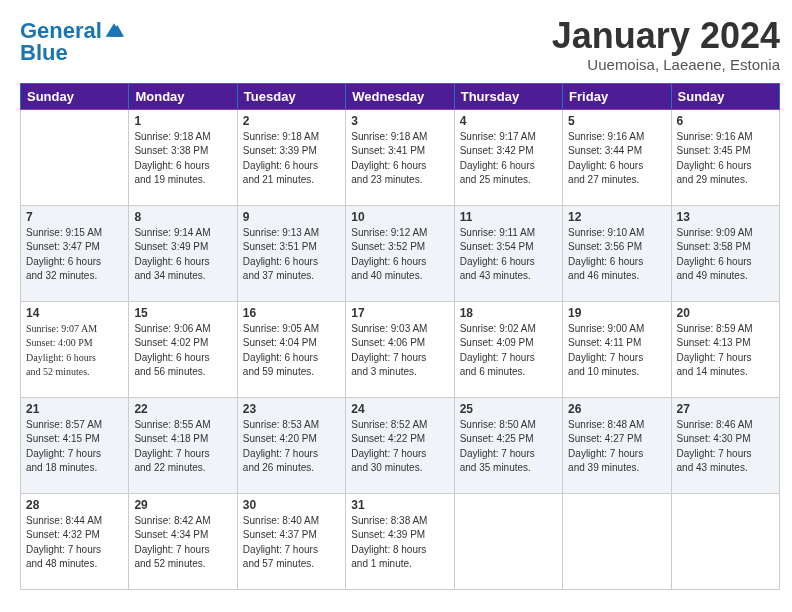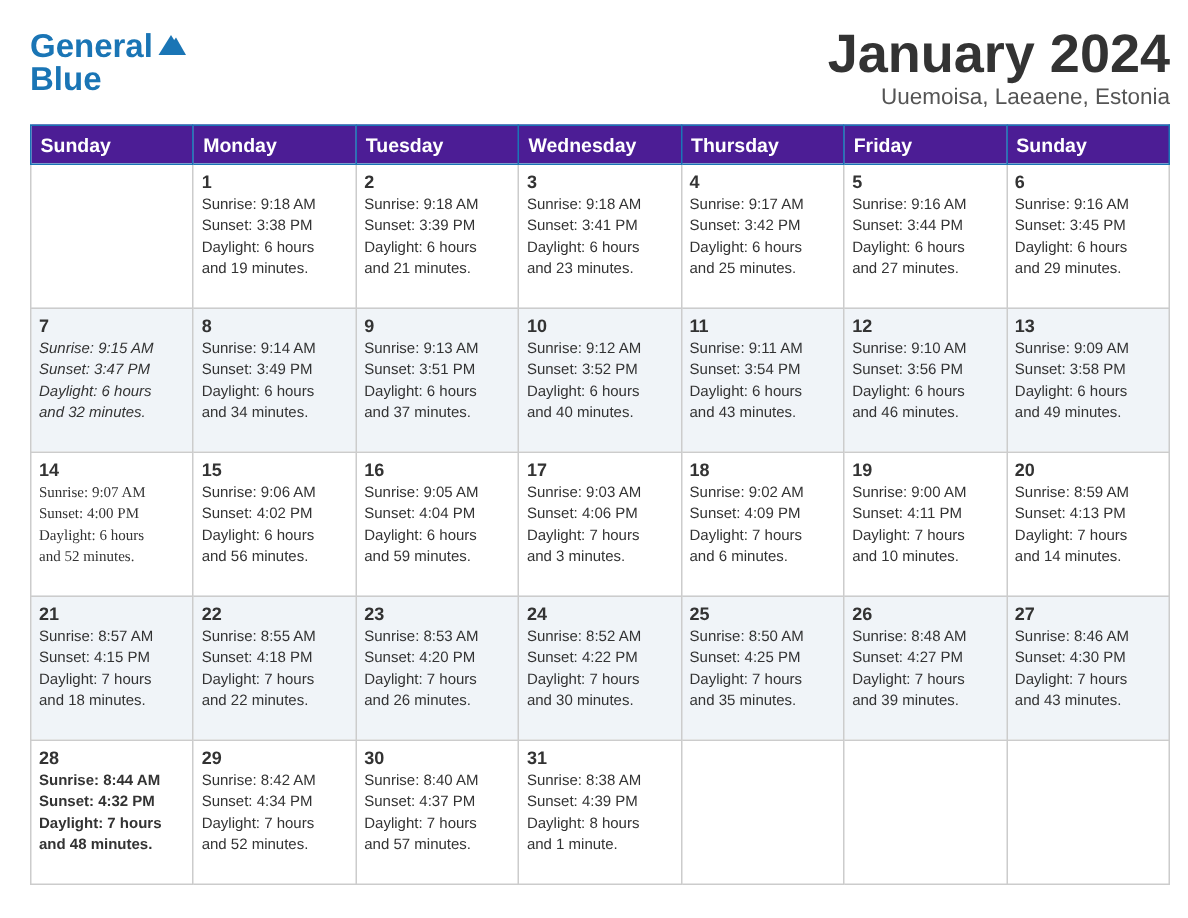--- a/index.html
+++ b/index.html
@@ -182,21 +182,21 @@
             <span class="day-num">6</span>
             <div class="cell-text" style="white-space: pre-line;">Sunrise: 9:16 AM
 Sunset: 3:45 PM
 Daylight: 6 hours
 and 29 minutes.</div>
           </td>
         </tr>
         <tr>
           <td class="alt-row">
             <span class="day-num">7</span>
-            <div class="cell-text" style="white-space: pre-line; font-style: italic;">Sunrise: 9:15 AM
+            <div class="cell-text" style="white-space: pre-line;">Sunrise: 9:15 AM
 Sunset: 3:47 PM
 Daylight: 6 hours
 and 32 minutes.</div>
           </td>
           <td class="alt-row">
             <span class="day-num">8</span>
             <div class="cell-text" style="white-space: pre-line;">Sunrise: 9:14 AM
 Sunset: 3:49 PM
 Daylight: 6 hours
 and 34 minutes.</div>
@@ -335,21 +335,21 @@
             <span class="day-num">27</span>
             <div class="cell-text" style="white-space: pre-line;">Sunrise: 8:46 AM
 Sunset: 4:30 PM
 Daylight: 7 hours
 and 43 minutes.</div>
           </td>
         </tr>
         <tr>
           <td>
             <span class="day-num">28</span>
-            <div class="cell-text" style="white-space: pre-line; font-weight: bold;">Sunrise: 8:44 AM
+            <div class="cell-text" style="white-space: pre-line;">Sunrise: 8:44 AM
 Sunset: 4:32 PM
 Daylight: 7 hours
 and 48 minutes.</div>
           </td>
           <td>
             <span class="day-num">29</span>
             <div class="cell-text" style="white-space: pre-line;">Sunrise: 8:42 AM
 Sunset: 4:34 PM
 Daylight: 7 hours
 and 52 minutes.</div>

